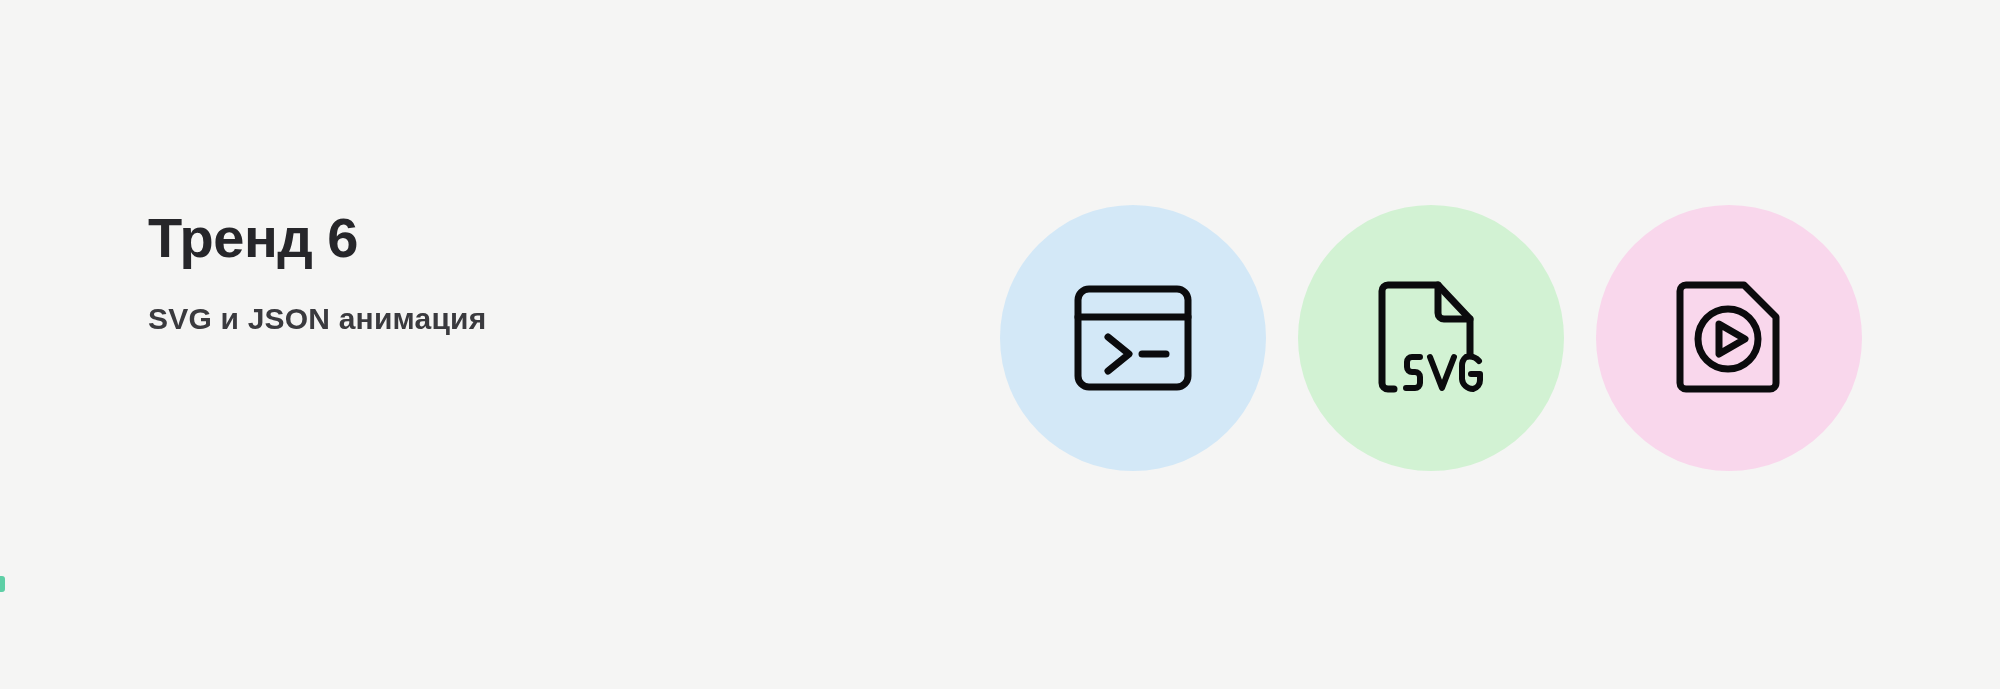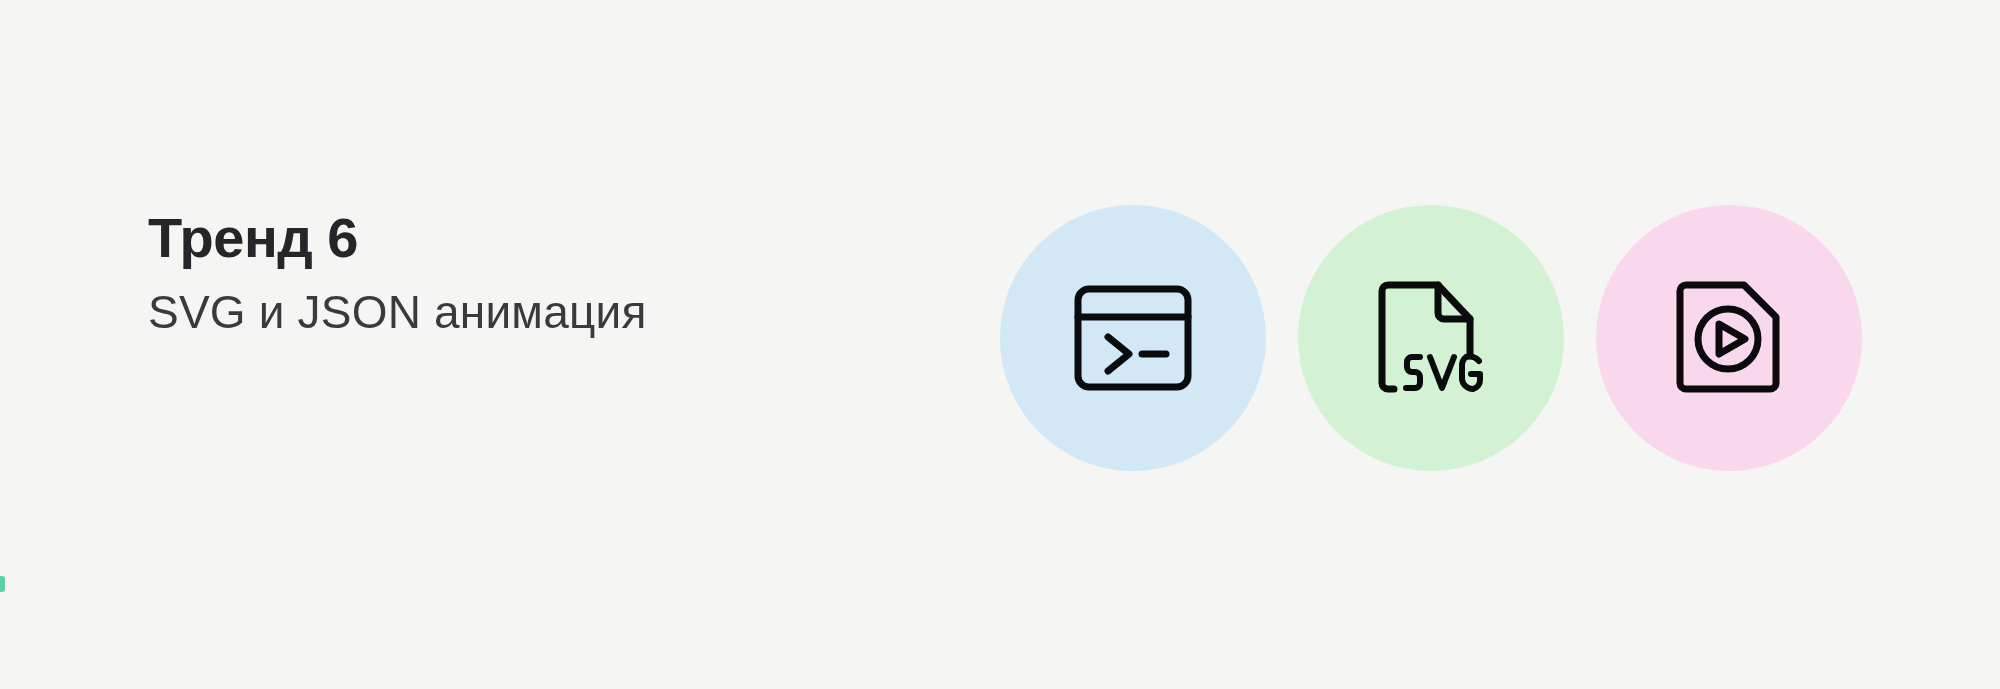--- a/index.html
+++ b/index.html
@@ -35,23 +35,23 @@
   .slide-title {
     font-size:56px;
     font-weight:700;
     line-height:1.0;
     letter-spacing:-0.5px;
     color:#26262a;
     white-space:nowrap;
   }
 
   .slide-subtitle {
-    margin-top:20px;
-    font-size:46px;
-    font-weight:400;
+    margin-top:36px;
+    font-size:30px;
+    font-weight:700;
     line-height:1.15;
     letter-spacing:0.2px;
     color:#3a3a3e;
     white-space:nowrap;
   }
 
   
   .icon-row {
     position:absolute;
     left:1000px;

